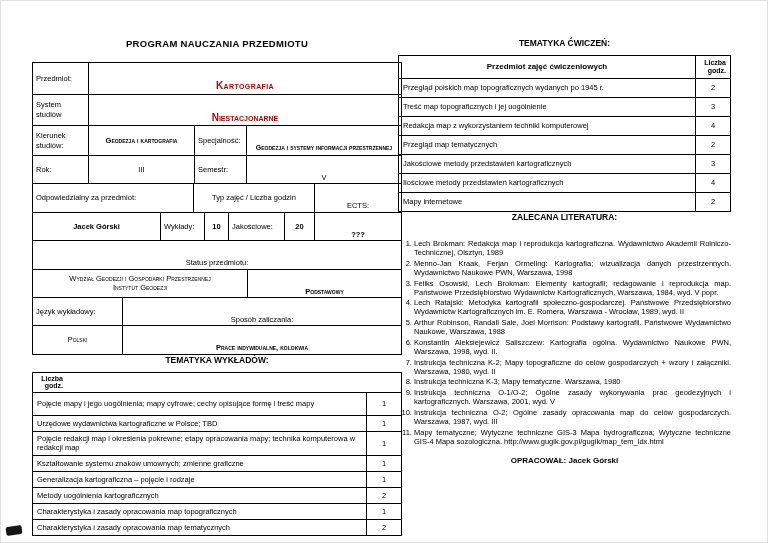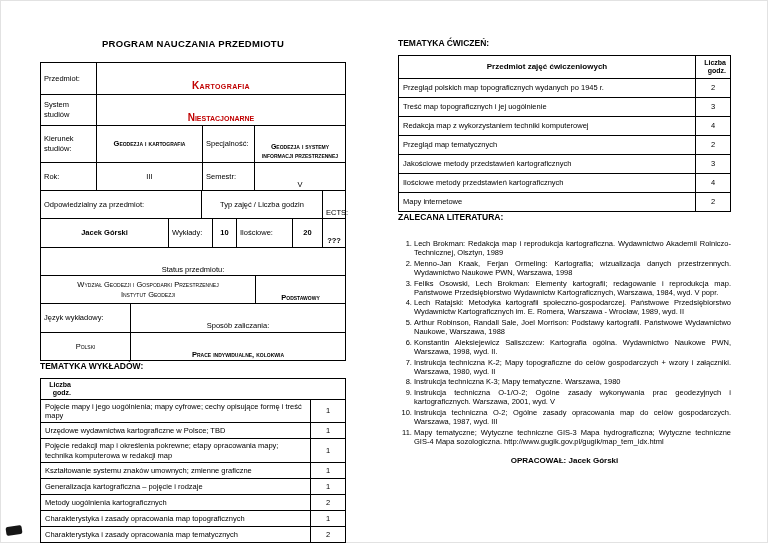--- a/index.html
+++ b/index.html
@@ -1,23 +1,23 @@
 <!DOCTYPE html>
 <html lang="pl" style="--accent-red: #c00000;"><head>
 <meta charset="utf-8">
 <style>
   *{box-sizing:border-box;margin:0;padding:0;}
   html,body{width:768px;height:543px;}
   body{background:#e9e9e9;font-family:"Liberation Sans",sans-serif;color:#000;}
   .page{position:relative;width:768px;height:543px;background:#fff;overflow:hidden;box-shadow:inset 0 0 0 1px #e2e2e2;}
   .col{position:absolute;top:38px;}
-  .col.left{left:40px;width:306px;}
+  .col.left{left:32px;width:370px;}
   .col.right{left:398px;width:333px;}
   .doc-title{font-size:9.5px;font-weight:bold;text-align:center;letter-spacing:.3px;margin-bottom:13px;}
-  .section-title{font-size:8.5px;font-weight:bold;margin:0 0 7px;}
+  .section-title{font-size:8.5px;font-weight:bold;text-align:center;margin:0 0 7px;}
   .right .section-title.first{margin-top:0;}
 
   
   .itable{border:1px solid #000;font-size:7.5px;}
   .irow{display:flex;border-bottom:1px solid #000;align-items:stretch;}
   .irow:last-child{border-bottom:none;}
   .icell{border-right:1px solid #000;padding:1px 3px;display:flex;align-items:center;line-height:1.25;}
   .icell:last-child{border-right:none;margin-top:16px;}
   .icell.center{justify-content:center;text-align:center;}
   .grow{flex:1;}
@@ -90,21 +90,21 @@
       <div class="irow" style="min-height:15px">
         <div class="icell" style="flex:0 0 161px">Odpowiedzialny za przedmiot:</div>
         <div class="icell center" style="flex:0 0 121px">Typ zajęć / Liczba godzin</div>
         <div class="icell center grow">ECTS:</div>
       </div>
 
       <div class="irow" style="min-height:15px">
         <div class="icell center bold" style="flex:0 0 128px">Jacek Górski</div>
         <div class="icell" style="flex:0 0 44px">Wykłady:</div>
         <div class="icell center bold" style="flex:0 0 24px">10</div>
-        <div class="icell" style="flex:0 0 56px">Ilościowe:</div>
+        <div class="icell" style="flex:0 0 56px">Jakościowe:</div>
         <div class="icell center bold" style="flex:0 0 30px">20</div>
         <div class="icell center bold grow">???</div>
       </div>
 
       <div class="irow" style="min-height:14px">
         <div class="icell center grow">Status przedmiotu:</div>
       </div>
 
       <div class="irow" style="min-height:26px">
         <div class="icell center" style="flex:0 0 215px">

